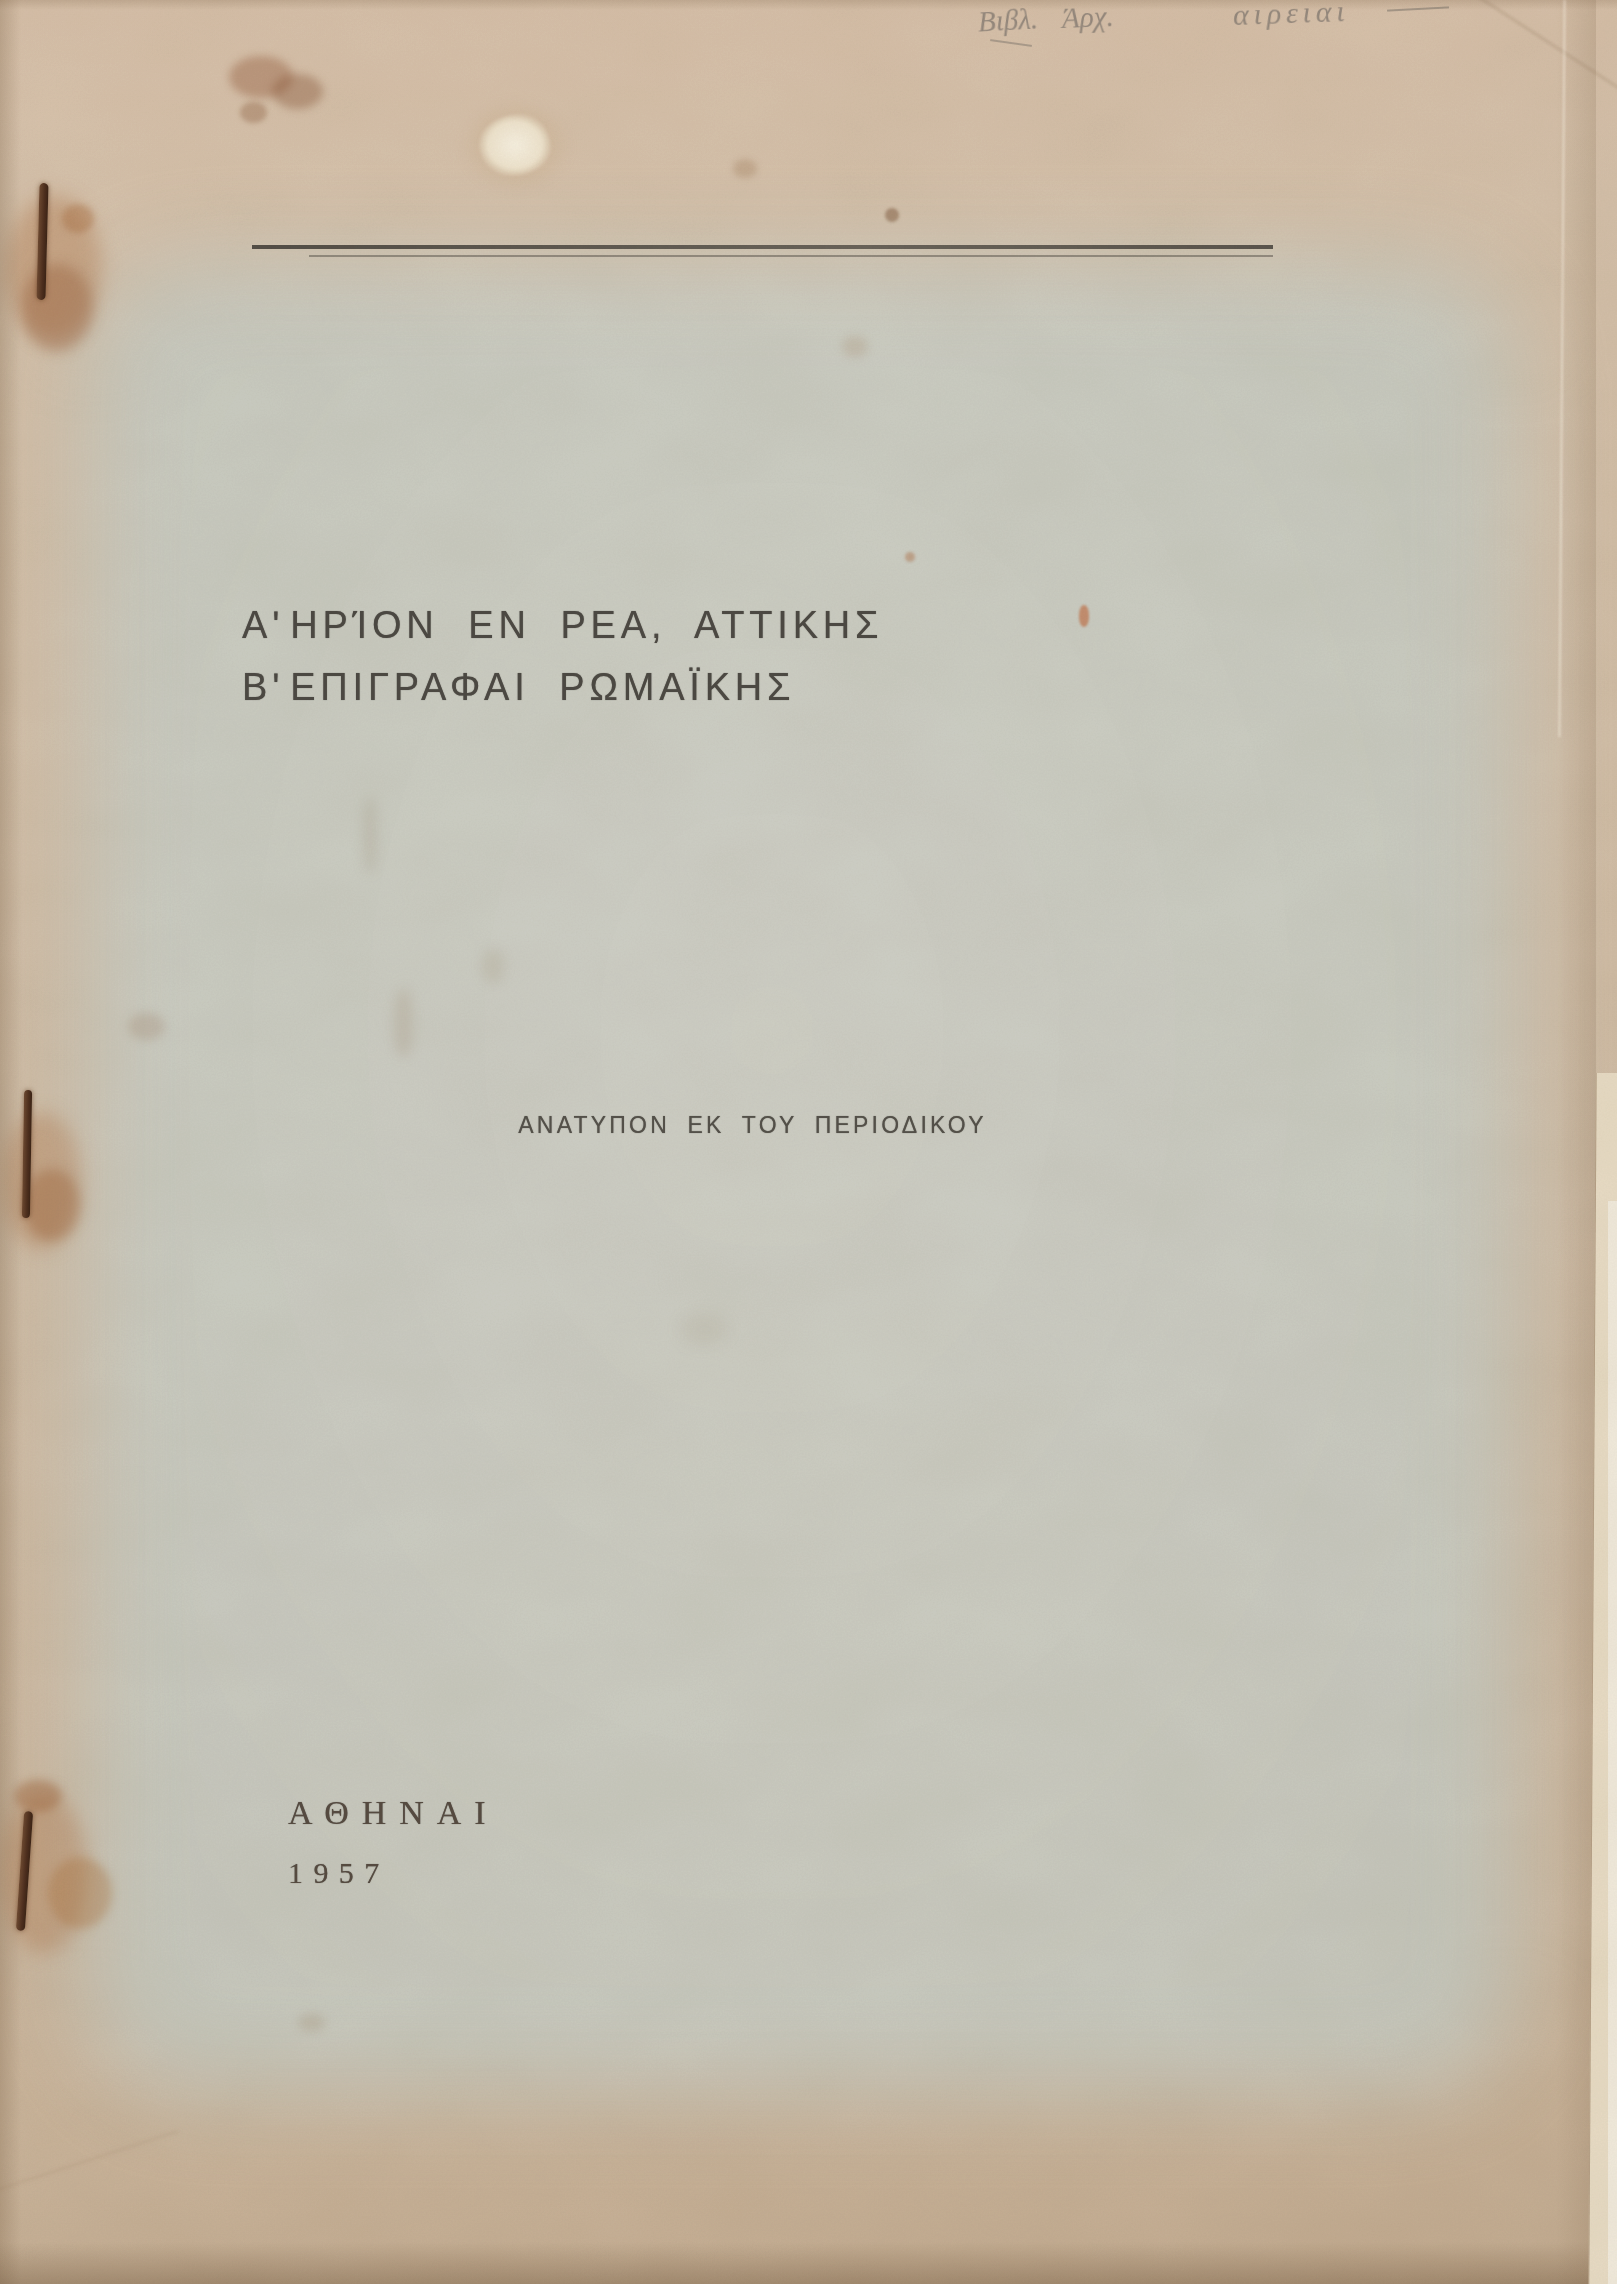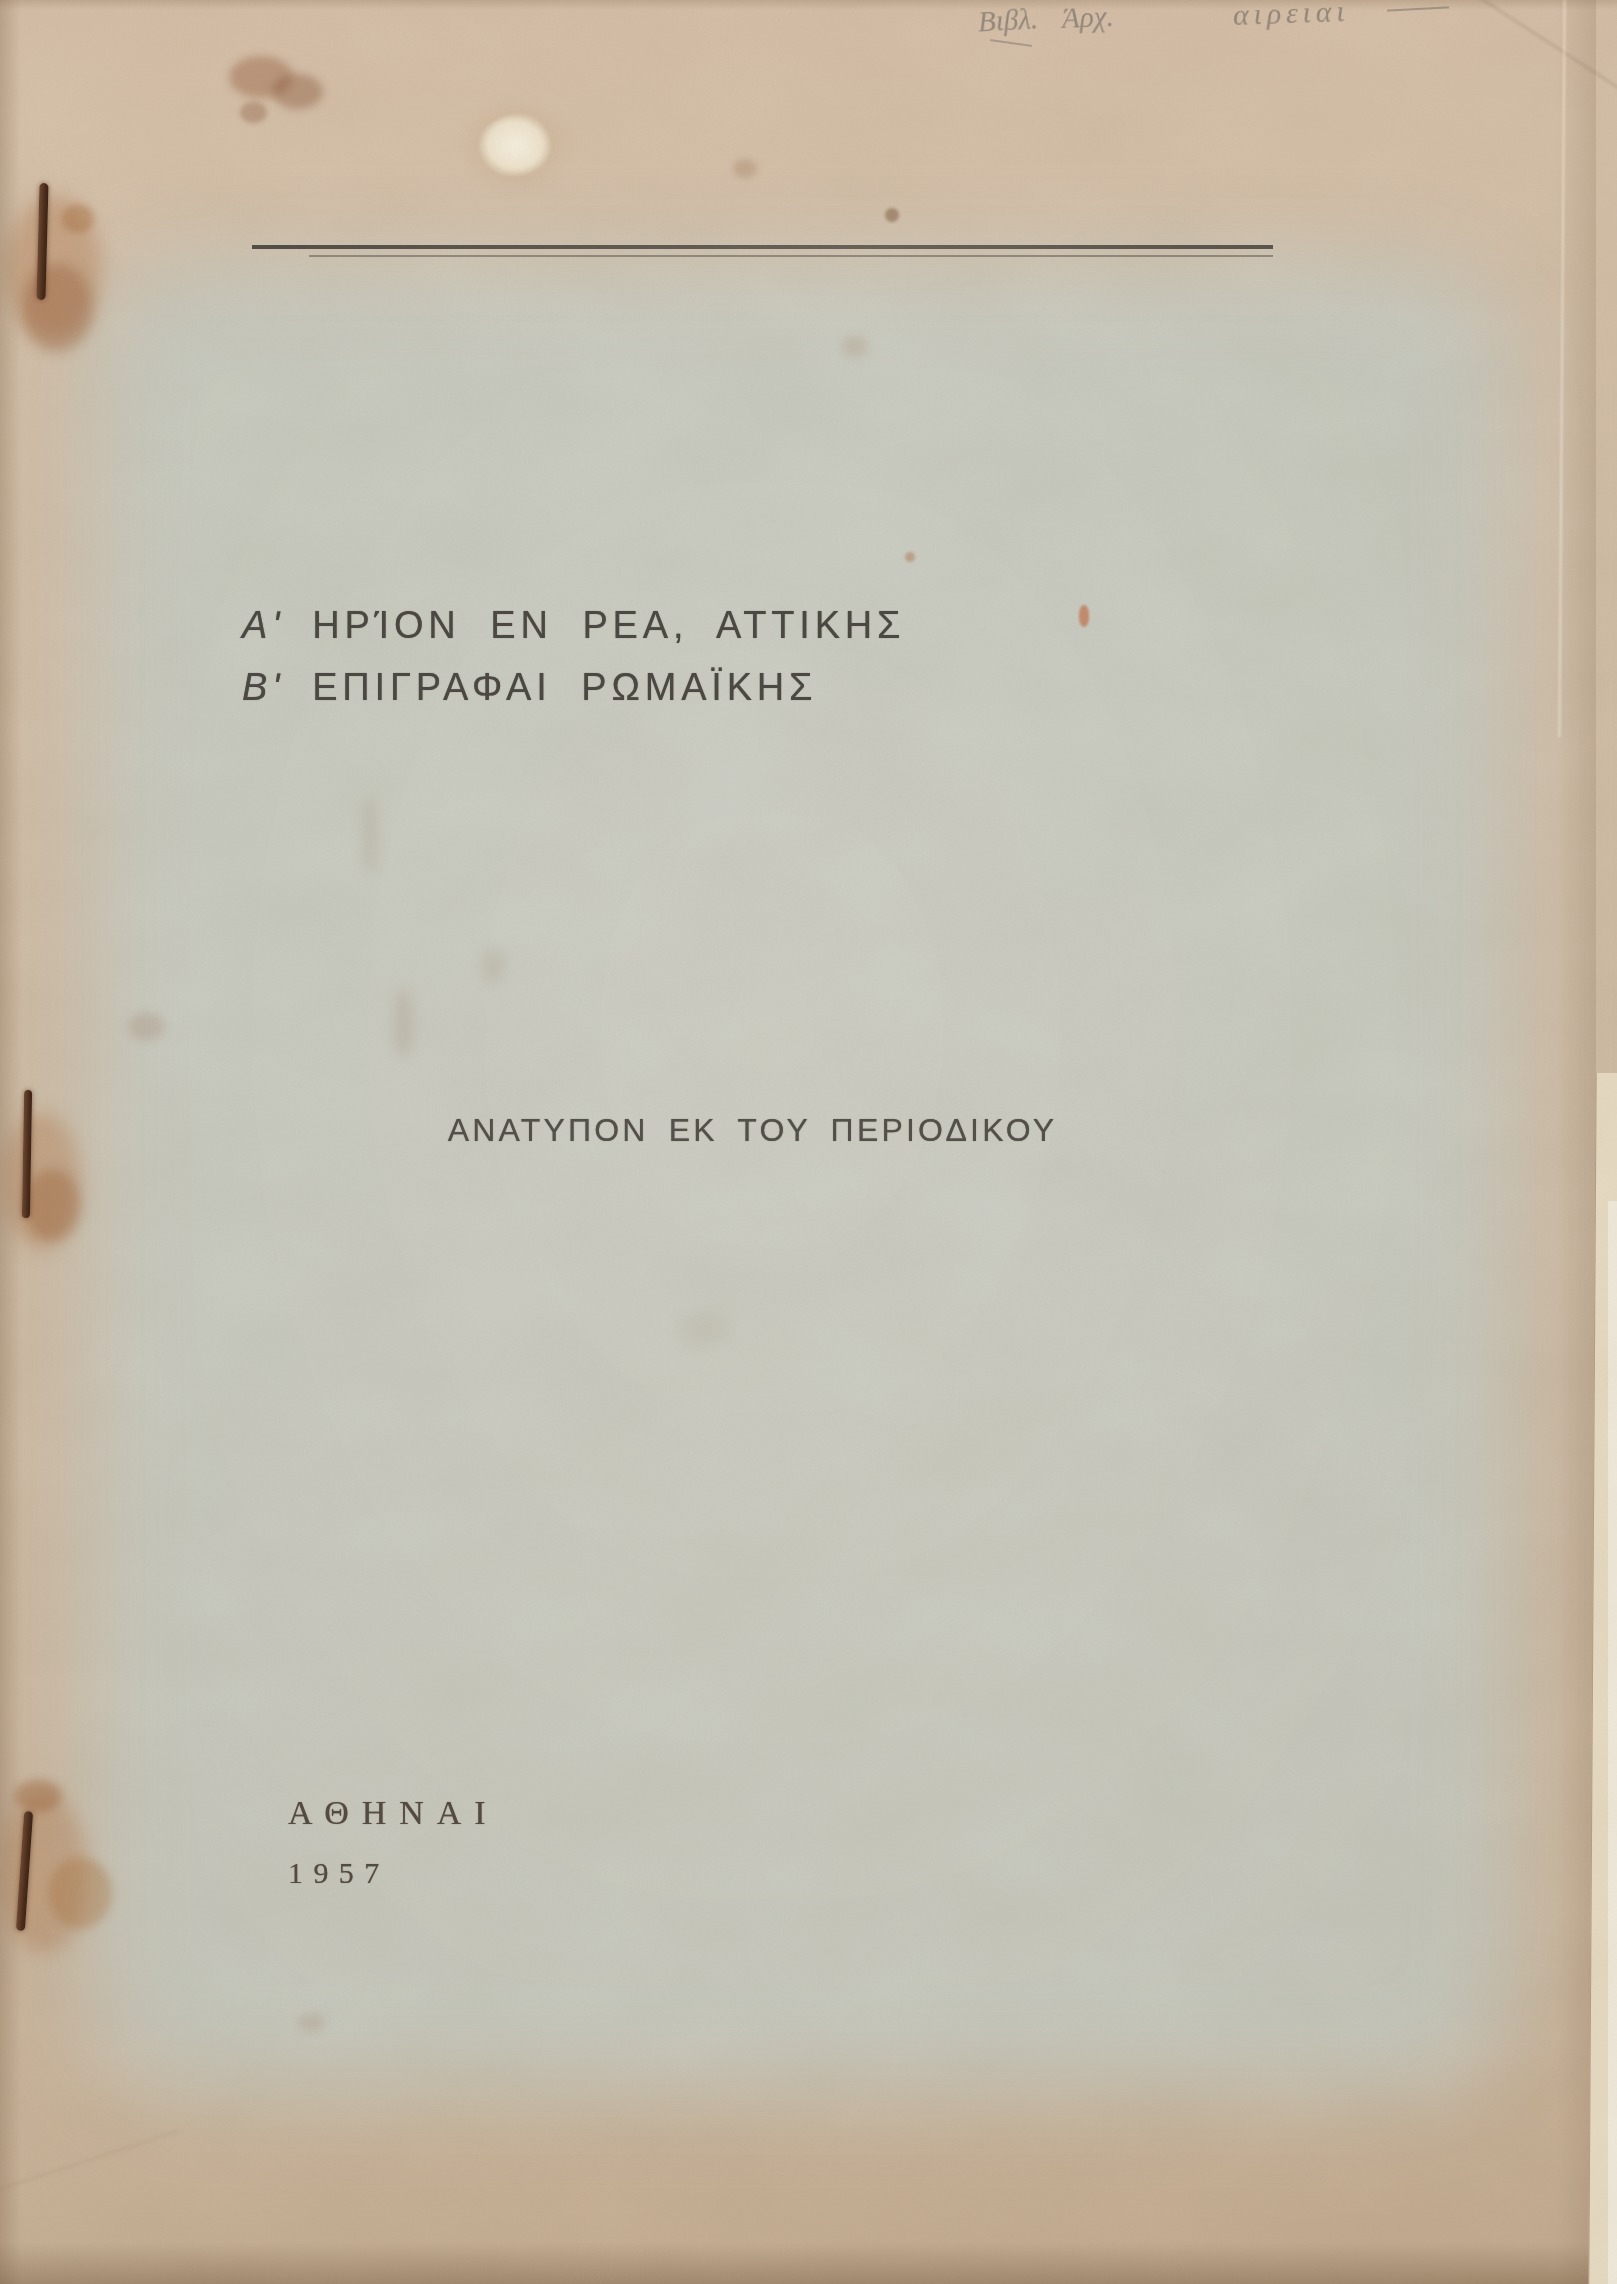--- a/index.html
+++ b/index.html
@@ -79,26 +79,26 @@
   .ink{position:absolute;color:#4e4b45;text-shadow:0 0 1px rgba(78,75,69,.75);
        filter:blur(0.3px);white-space:nowrap;line-height:1;}
   .author{left:282px;top:203px;width:961px;text-align:center;
           font-size:26px;letter-spacing:6.4px;word-spacing:13px;}
   .rule-thick{position:absolute;left:252px;top:245px;width:1021px;height:4px;
           background:linear-gradient(90deg,rgba(70,66,60,.9),rgba(70,66,60,.75) 60%,rgba(70,66,60,.85));
           filter:blur(0.4px);}
   .rule-thin{position:absolute;left:309px;top:255px;width:964px;height:1.6px;
           background:rgba(70,66,60,.45);filter:blur(0.4px);}
   .title-line{font-size:38px;letter-spacing:4.8px;word-spacing:14.4px;color:#4d4a44;}
-  .tl-num{display:inline-block;margin-right:28px;font-style:italic;}
+  .tl-num{display:inline-block;margin-right:6px;}
   .t0{left:242px;top:606px;}
   .t1{left:242px;top:668px;}
   .t2{left:231px;top:730px;}
   .t3{left:335px;top:793px;}
-  .note{width:961px;text-align:center;font-size:32px;letter-spacing:3.2px;word-spacing:8px;color:#55524b;}
+  .note{width:961px;text-align:center;font-size:23px;letter-spacing:3.2px;word-spacing:8px;color:#55524b;}
   .n1{left:272px;top:1114px;}
   .n2{left:272px;top:1156px;font-size:25px;}
   .imprint{width:961px;text-align:left;font-family:"Liberation Serif",serif;color:#574c42;}
   .place{left:288px;top:1796px;font-size:34px;letter-spacing:13px;}
   .year{left:288px;top:1858px;font-size:30px;letter-spacing:10.4px;}
 
   
   .pencil{position:absolute;font-family:"Liberation Serif",serif;font-style:italic;
           color:rgba(104,99,94,.58);filter:blur(0.5px);white-space:nowrap;line-height:1;}
   .hw1{left:978px;top:6.4px;font-size:29px;transform:rotate(-3deg);}

